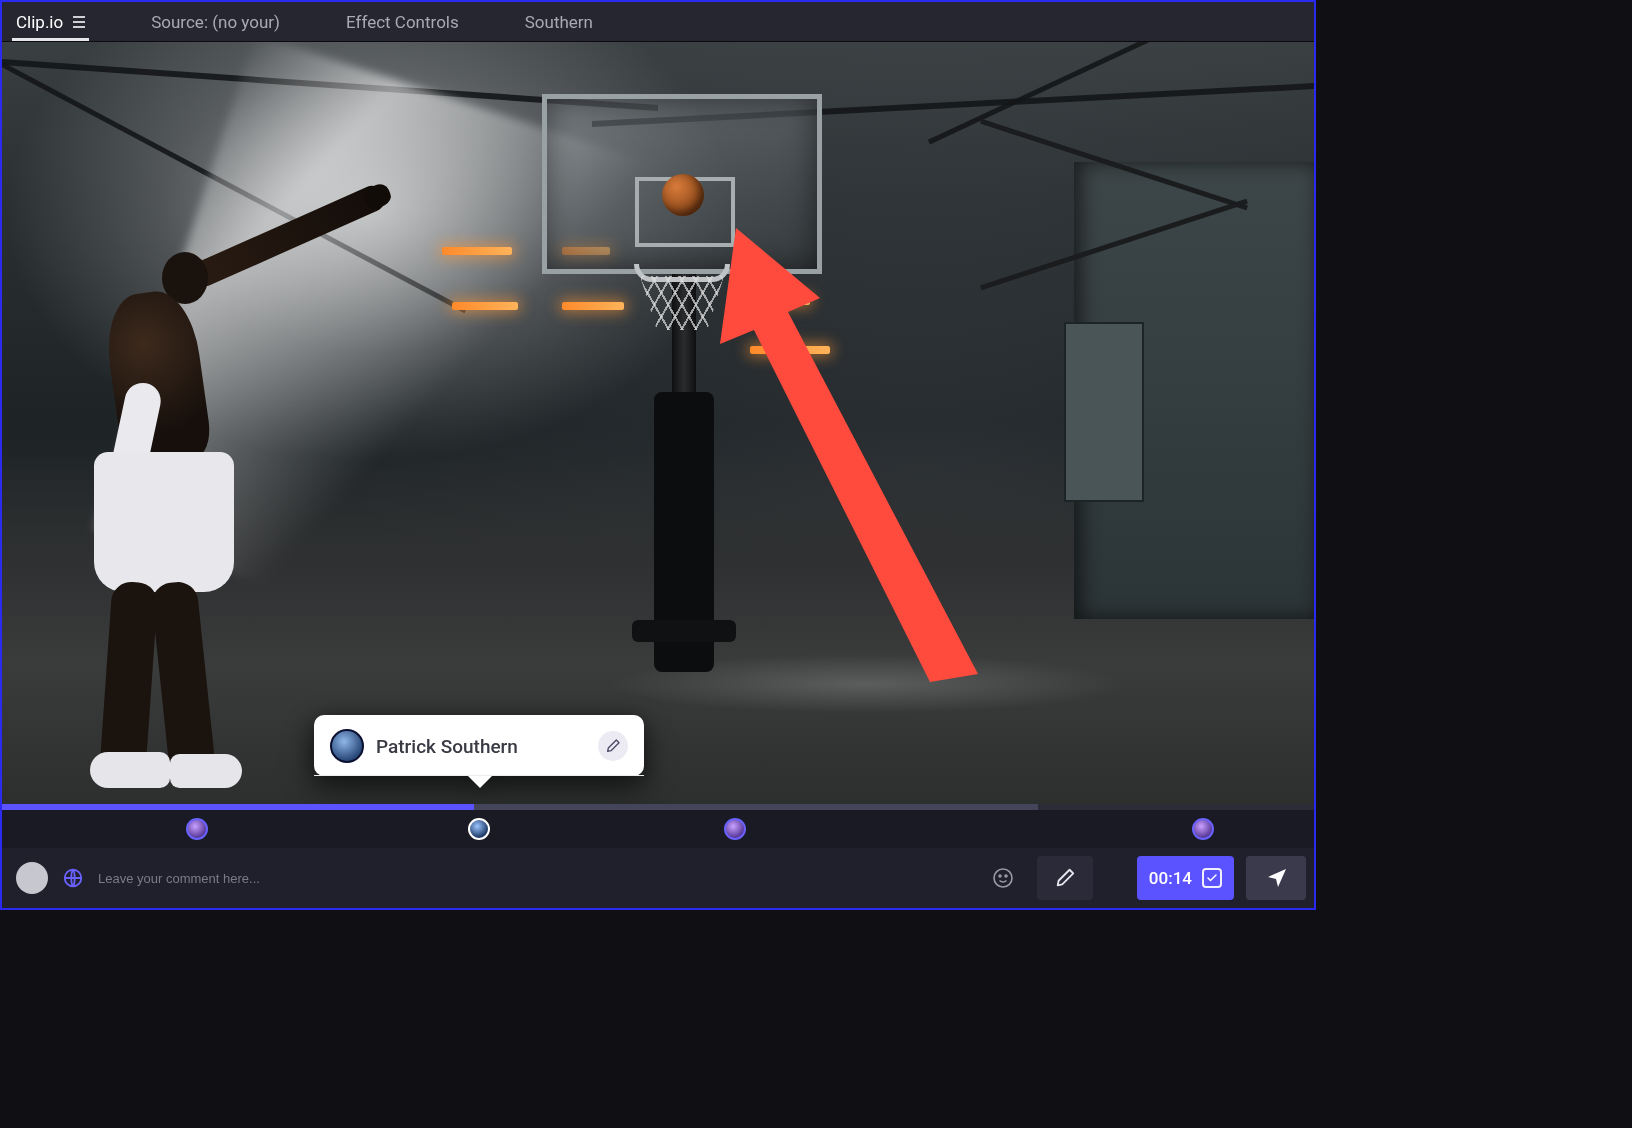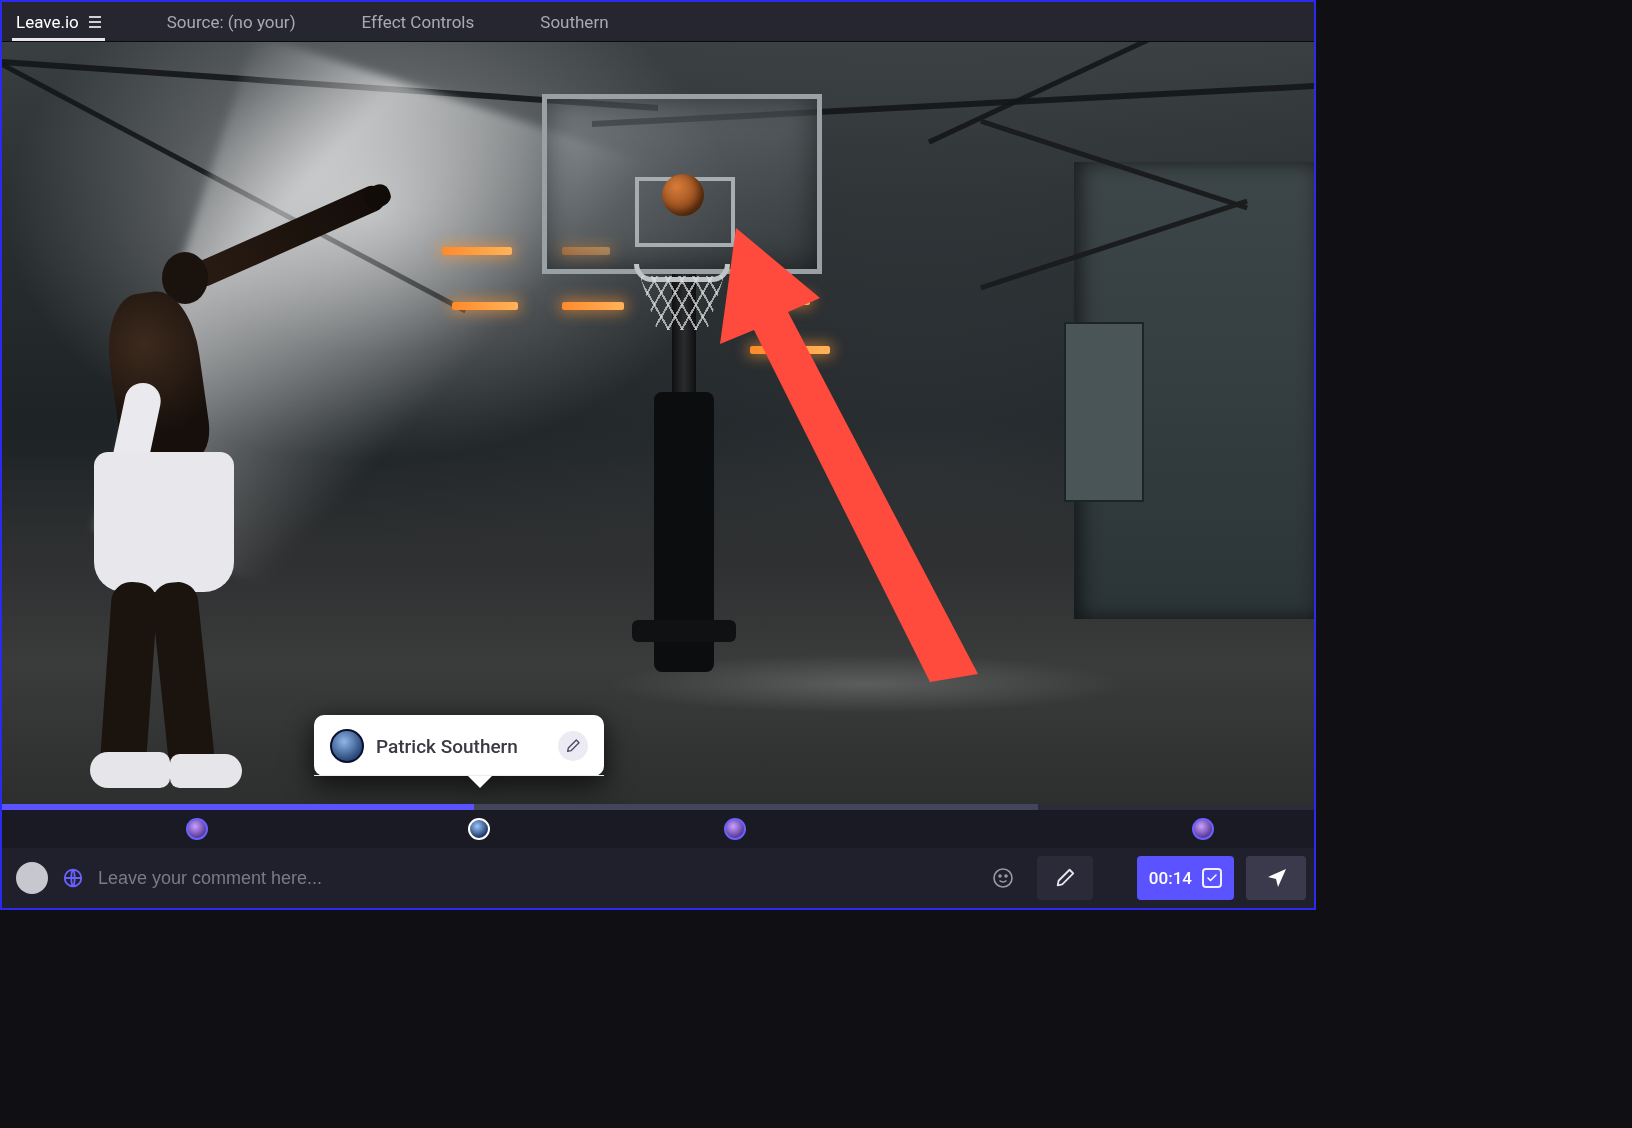--- a/index.html
+++ b/index.html
@@ -195,21 +195,21 @@
   
   .annot-arrow {
     position:absolute; left:690px; top:180px; width:300px; height:460px;
     pointer-events:none;
   }
   
   .comment-pop {
     position:absolute;
     left: 312px;
     bottom: 28px;
-    width: 290px;
+    width: 330px;
     background: #ffffff;
     color: #2b2b34;
     border-radius: 10px;
     box-shadow: 0 10px 30px rgba(0,0,0,0.45);
     filter: drop-shadow(0 4px 10px rgba(0,0,0,0.35));
   }
   .comment-pop::after{
     content:"";
     position:absolute;
     left: 154px; bottom: -12px;
@@ -290,21 +290,21 @@
   .commentbar .globe {
     width:26px; height:26px; display:flex; align-items:center; justify-content:center;
     color:#6a62ff;
   }
   .commentbar input {
     flex:1;
     background: transparent;
     border: none;
     outline: none;
     color: #cfcfd8;
-    font-size: 18px;
+    font-size: 13px;
   }
   .commentbar input::placeholder { color:#7a7a88; }
   .cb-btn {
     height: 44px;
     min-width: 44px;
     display:flex; align-items:center; justify-content:center;
     color:#cfcfd8;
     cursor:pointer;
     border-radius:4px;
   }
@@ -322,21 +322,21 @@
   .cb-btn.send { width:60px; background:#3a3a4c; color:#fff; }
   .cb-btn.send svg { transform: translateX(1px); }
 </style>
 </head>
 <body>
 
 <div class="app">
 
   <div class="tabbar">
     <div class="tab active">
-      <span>Leave.io</span>
+      <span>Clip.io</span>
       <span class="hamburger">
           <span></span>
           <span></span>
           <span></span>
         </span>
     </div>
     <div class="tab">
       <span>Source: (no your)</span>
     </div>
     <div class="tab">

